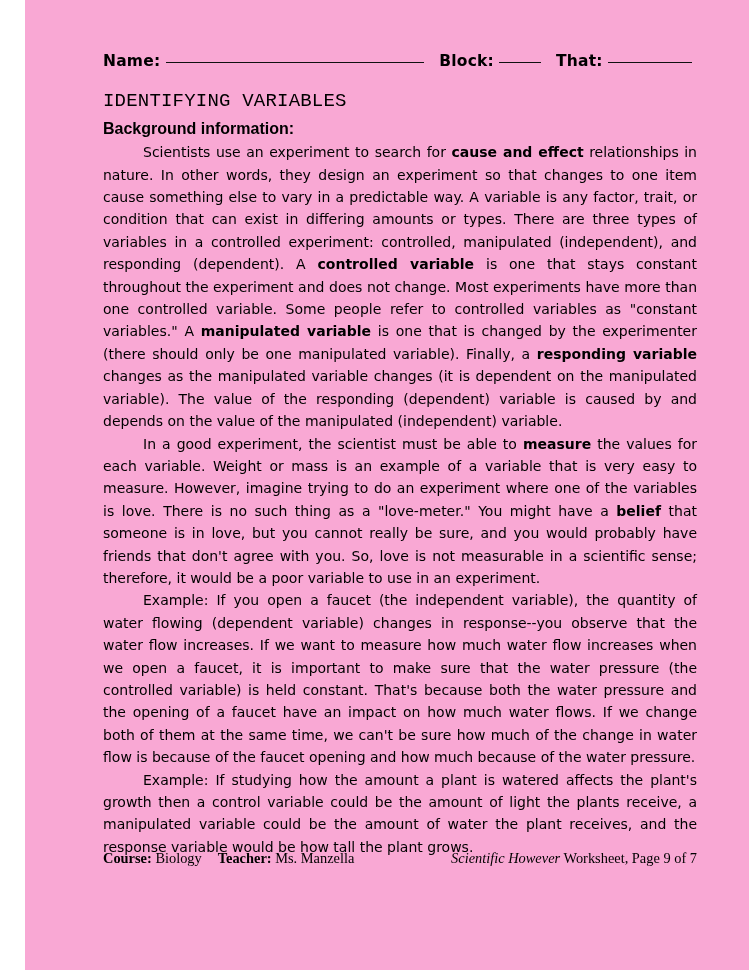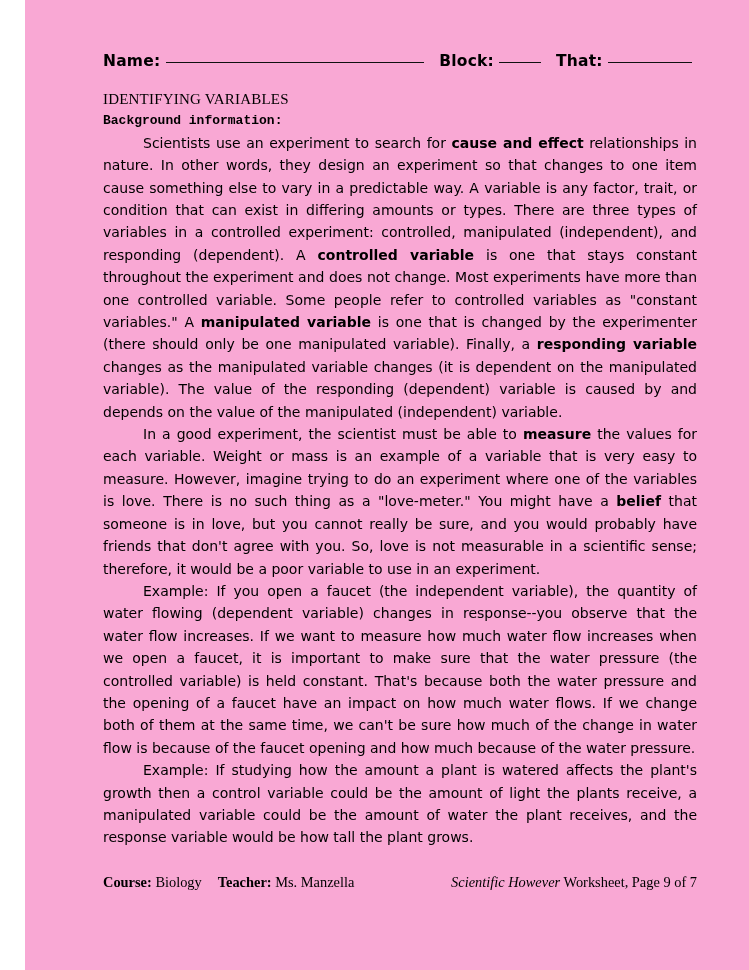--- a/index.html
+++ b/index.html
@@ -65,30 +65,30 @@
     font-family: "DejaVu Sans", sans-serif;
     font-weight: bold;
     font-style: italic;
     font-size: 14.6px;
     line-height: 1.42;
     margin-bottom: 10px;
   }
 
   
   .section-heading {
-    font-family: Liberation Serif, serif;
-    font-size: 15px;
+    font-family: Liberation Mono, monospace;
+    font-size: 19px;
     font-weight: normal;
     letter-spacing: 0.2px;
     line-height: 1.35;
     margin: 0 0 3px 0;
   }
   .sub-heading {
-    font-family: Liberation Mono, monospace;
-    font-size: 13px;
+    font-family: Liberation Sans, sans-serif;
+    font-size: 16px;
     font-weight: bold;
     line-height: 1.35;
     margin: 0 0 2px 0;
   }
 
   
   .para {
     font-family: "DejaVu Sans", sans-serif;
     font-size: 14px;
     line-height: 22.4px;
@@ -97,21 +97,21 @@
     text-indent: 40px;
     margin: 0;
     hyphens: none;
   }
   .para b { font-weight: bold; }
 
   
   .footer {
     position: absolute;
     left: 78px;
-    top: 874px;
+    top: 850px;
     width: 594px;
     display: flex;
     justify-content: space-between;
     align-items: baseline;
     font-family: "Liberation Serif", "DejaVu Serif", serif;
     font-size: 14.4px;
     white-space: nowrap;
   }
   .footer-left .k { font-weight: bold; }
   .footer-left .teacher-key { margin-left: 16px; font-weight: bold; }

